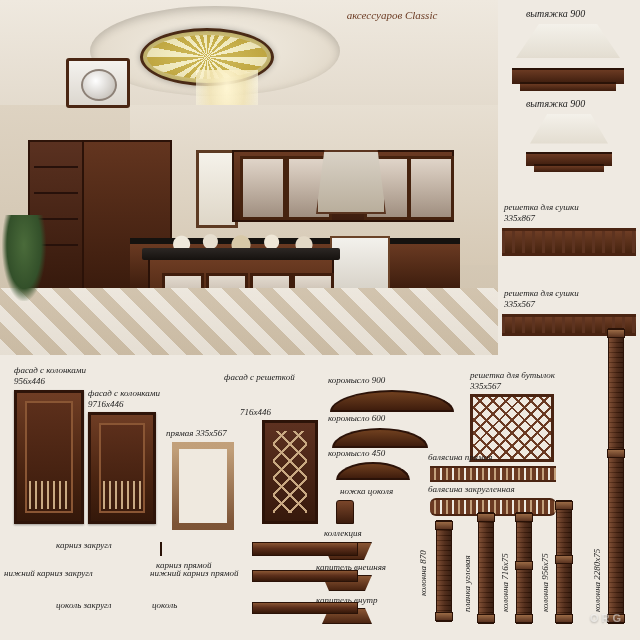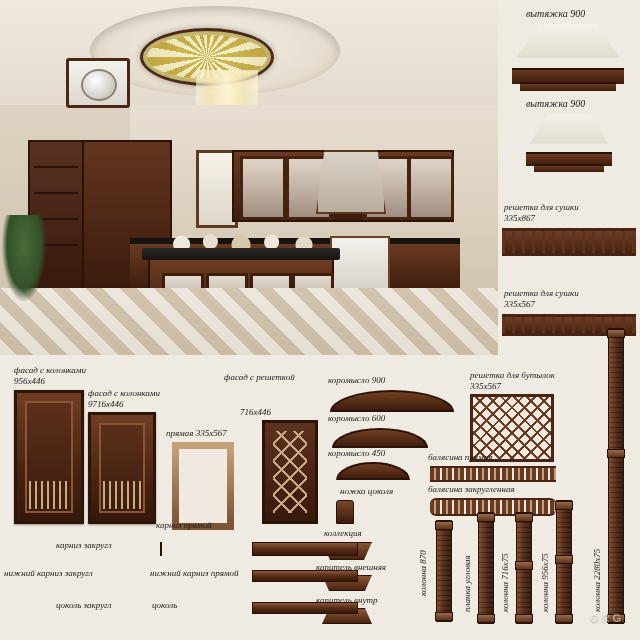--- a/index.html
+++ b/index.html
@@ -326,20 +326,21 @@
       <div class="gl" style="left:56px"></div>
       <div class="gl" style="left:100px"></div>
       <div class="gl" style="left:142px"></div>
     </div>
 
     <div class="floor"></div>
     <div class="plant"></div>
   </div>
 
   <div class="title">
+    <div>аксессуаров  Classic</div>
   </div>
 
   <div class="rcol">
 
     <div class="lbl big" style="left:28px;top:8px">вытяжка 900</div>
     <div class="hood-shape" style="left:18px;top:24px;width:104px;height:46px;"></div>
     <div class="hood-base" style="left:14px;top:68px;width:112px;height:14px;"></div>
     <div class="hood-base" style="left:22px;top:82px;width:96px;height:7px;"></div>
 
     <div class="lbl big" style="left:28px;top:98px">вытяжка 900</div>
@@ -404,21 +405,21 @@
 
   <div class="lbl" style="left:316px;top:562px">капитель внешняя</div>
   <div class="cap" style="left:322px;top:575px;width:48px;height:14px;clip-path:polygon(0 0,100% 0,86% 100%,14% 100%);"></div>
 
   <div class="lbl" style="left:316px;top:595px">капитель внутр</div>
   <div class="cap" style="left:322px;top:608px;width:48px;height:14px;clip-path:polygon(14% 0,86% 0,100% 100%,0 100%);"></div>
 
   <div class="lbl" style="left:56px;top:540px">карниз закругл</div>
   <div class="moulding" style="left:160px;top:542px;width:0px;"></div>
 
-  <div class="lbl" style="left:156px;top:520px">карниз прямой</div>
+  <div class="lbl" style="left:156px;top:560px">карниз прямой</div>
   <div class="moulding" style="left:252px;top:542px;width:104px;"></div>
 
   <div class="lbl" style="left:4px;top:568px">нижний карниз закругл</div>
   <div class="lbl" style="left:150px;top:568px">нижний карниз прямой</div>
   <div class="moulding" style="left:252px;top:570px;width:104px;height:10px;"></div>
 
   <div class="lbl" style="left:56px;top:600px">цоколь закругл</div>
   <div class="lbl" style="left:152px;top:600px">цоколь</div>
   <div class="moulding" style="left:252px;top:602px;width:104px;height:10px;"></div>
 

